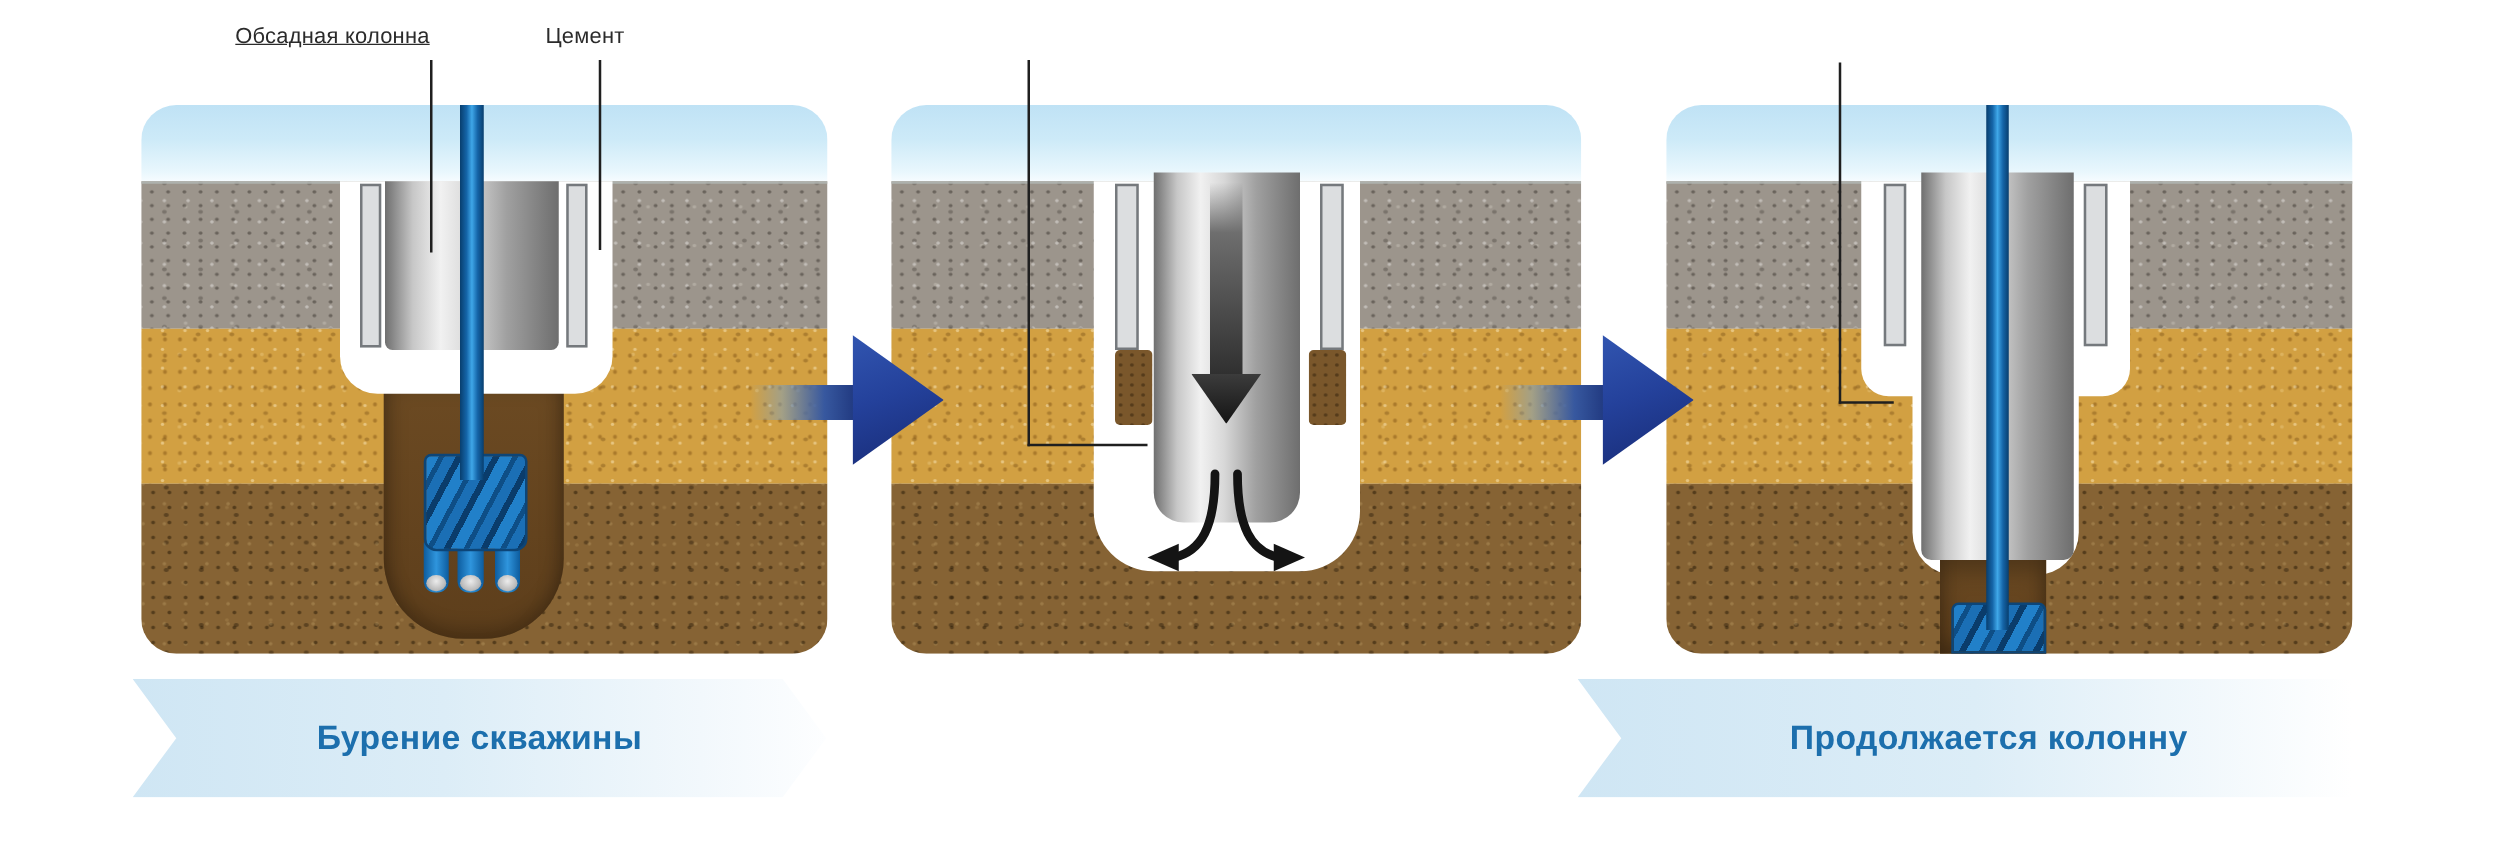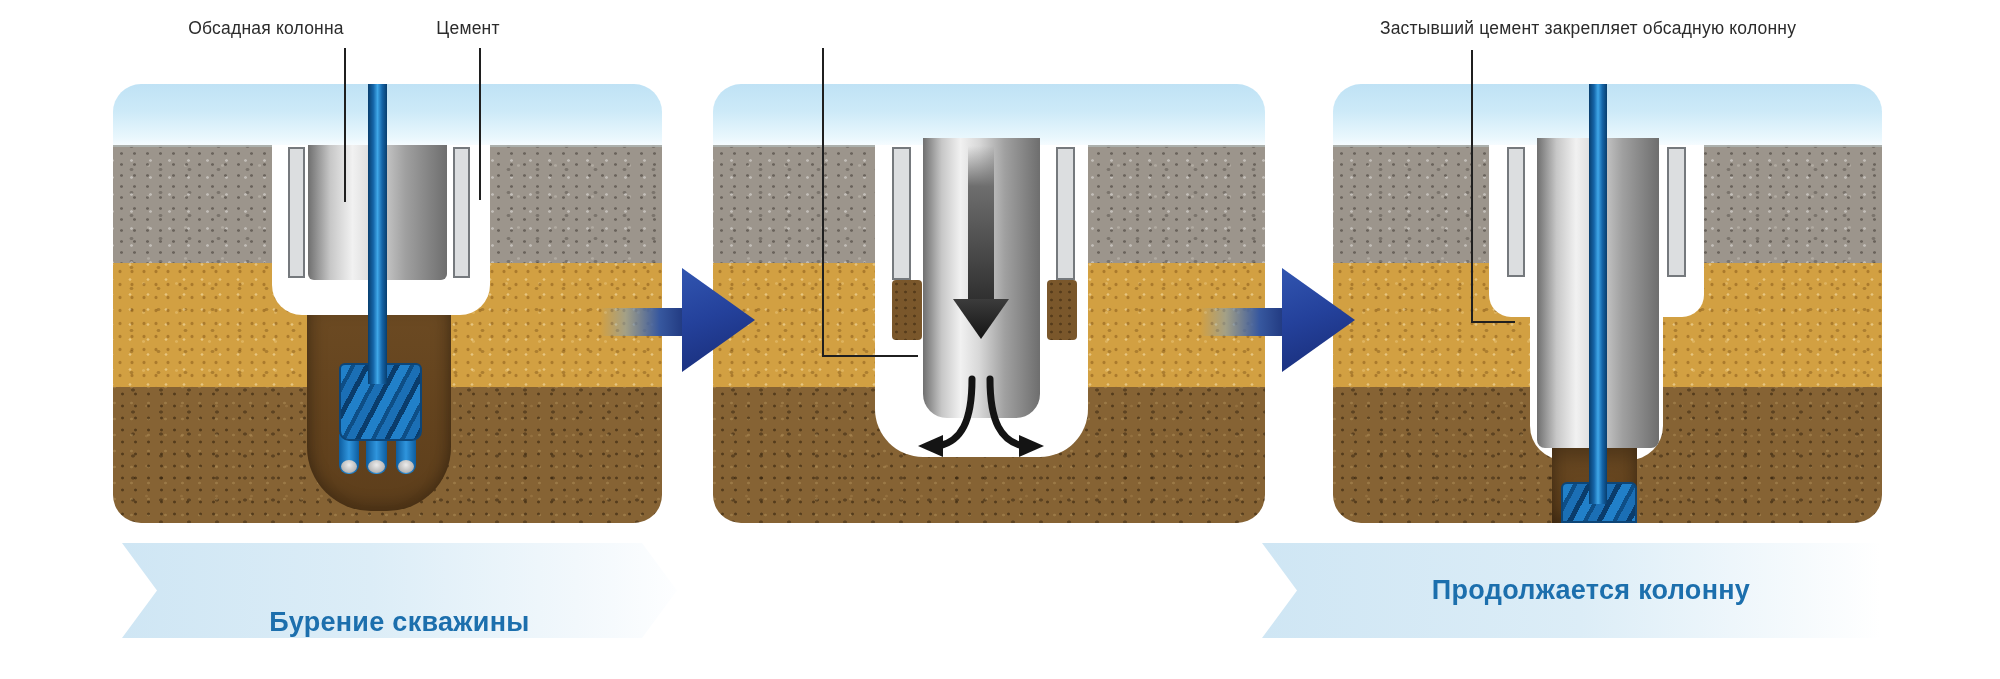--- a/index.html
+++ b/index.html
@@ -64,35 +64,34 @@
       background:linear-gradient(90deg,rgba(125,160,190,0) 0%,rgba(125,160,190,.55) 30%,#37589f 70%,#20387f 100%);}
   .step-arrow .head{position:absolute;left:82px;top:0;width:73px;height:104px;
       clip-path:polygon(0 0,100% 50%,0 100%);
       background:linear-gradient(160deg,#3155b0 0%,#24419b 45%,#172a74 100%);}
 
   
   .banner{position:absolute;top:543px;height:95px;display:flex;align-items:center;justify-content:center;
           font-size:27px;font-weight:700;color:#1c6fad;letter-spacing:.3px;z-index:2;}
   .banner.notch-point{clip-path:polygon(0 0,calc(100% - 35px) 0,100% 50%,calc(100% - 35px) 100%,0 100%,35px 50%);}
   .banner.notch-flat{clip-path:polygon(0 0,100% 0,100% 100%,0 100%,35px 50%);}
-  .b1{left:122px;width:555px;background:linear-gradient(90deg,#cfe6f4 0%,#dcedf7 45%,#f2f8fc 82%,#fdfeff 100%);align-items:flex-end;}
+  .b1{left:106px;width:555px;background:linear-gradient(90deg,#cfe6f4 0%,#dcedf7 45%,#f2f8fc 82%,#fdfeff 100%);}
   .b2{left:666px;width:629px;background:linear-gradient(90deg,#cfe6f4 0%,#dcedf7 45%,#f3f9fc 84%,#fdfeff 100%);}
   .b3{left:1262px;width:638px;padding-left:20px;box-sizing:border-box;
       background:linear-gradient(90deg,#cfe6f4 0%,#dcedf7 50%,#ffffff 97%);}
 
   .flow-svg{position:absolute;left:0;top:0;}
 </style>
 </head>
 <body>
 
 <div class="stage">
 
-  <div class="callout" style="left:266px;">Обсадная колонна</div>
+  <div class="callout" style="left:266px;text-decoration:underline;">Обсадная колонна</div>
   <div class="callout" style="left:468px;">Цемент</div>
-  <div class="callout" style="left:1588px;">Застывший цемент закрепляет обсадную колонну</div>
 
   <div class="pline" style="left:344px;top:48px;width:2px;height:154px;"></div>
   <div class="pline" style="left:479px;top:48px;width:2px;height:152px;"></div>
   <div class="pline" style="left:822px;top:48px;width:2px;height:309px;"></div>
   <div class="pline" style="left:822px;top:355px;width:96px;height:2px;"></div>
   <div class="pline" style="left:1471px;top:50px;width:2px;height:273px;"></div>
   <div class="pline" style="left:1471px;top:321px;width:44px;height:2px;"></div>
 
   <div class="panel" style="left:113px;width:549px;">
     <div class="layer sky"></div>

